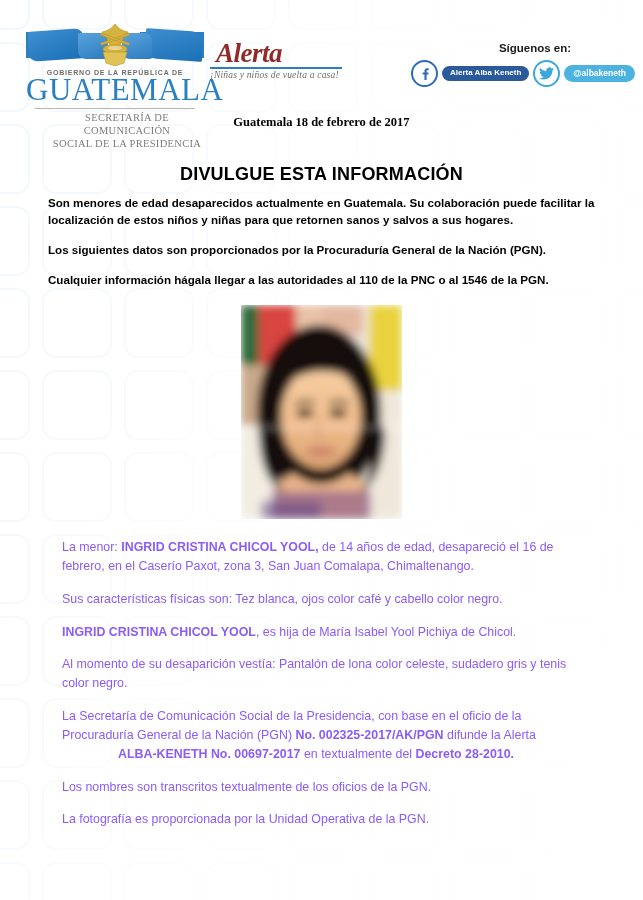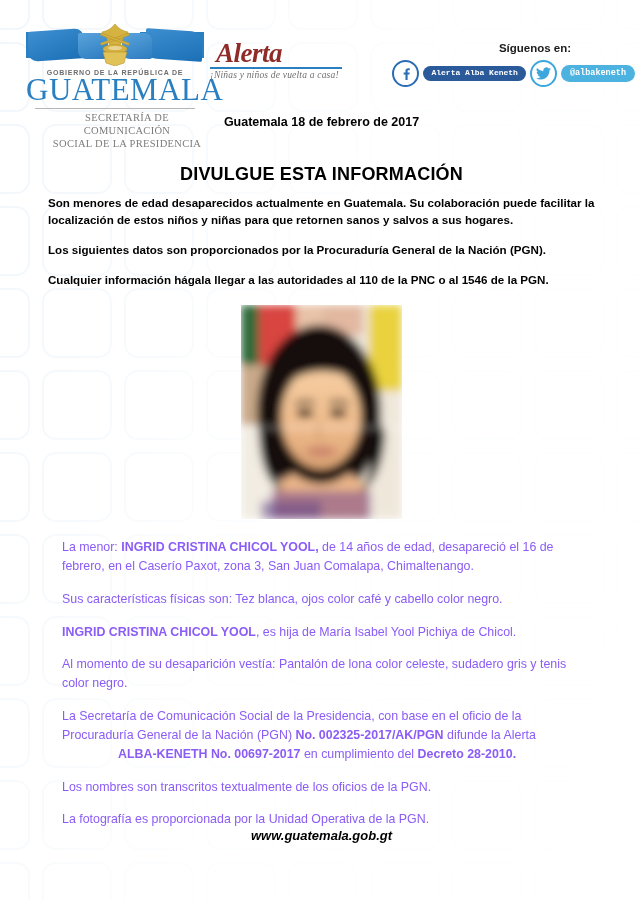--- a/index.html
+++ b/index.html
@@ -189,21 +189,20 @@
     font-size: 11.5px;
     font-weight: bold;
     color: #1b1b1b;
     margin-bottom: 6px;
   }
   .social-row {
     display: flex;
     align-items: center;
     justify-content: flex-end;
     gap: 4px;
-    font-family: Liberation Mono, monospace;
   }
   .circ {
     width: 23px;
     height: 23px;
     border-radius: 50%;
     border: 2px solid #2b6cb5;
     display: flex;
     align-items: center;
     justify-content: center;
     background: #ffffff;
@@ -225,20 +224,21 @@
 
   
   .date-line {
     position: absolute;
     left: 0; top: 115px;
     width: 643px;
     text-align: center;
     font-size: 12.5px;
     font-weight: bold;
     color: #000;
+    font-family: Liberation Serif, serif;
   }
   .urgente {
     position: absolute;
     left: 0; top: 142px;
     width: 643px;
     text-align: center;
     font-size: 18px;
     font-weight: bold;
     letter-spacing: 0.4px;
   }
@@ -538,23 +538,22 @@
 
     <div class="body-text">
       <p><span>La menor: </span><b>INGRID CRISTINA CHICOL YOOL,</b><span> de 14 años de edad, desapareció el 16 de febrero, en el Caserío Paxot, zona 3, San Juan Comalapa, Chimaltenango.</span></p>
 
       <p>Sus características físicas son: Tez blanca, ojos color café y cabello color negro.</p>
 
       <p><b>INGRID CRISTINA CHICOL YOOL</b><span>, es hija de María Isabel Yool Pichiya de Chicol.</span></p>
 
       <p>Al momento de su desaparición vestía: Pantalón de lona color celeste, sudadero gris y tenis color negro.</p>
 
-      <p><span>La Secretaría de Comunicación Social de la Presidencia, con base en el oficio de la Procuraduría General de la Nación (PGN) </span><b>No. 002325-2017/AK/PGN</b><span> difunde la Alerta </span><span class="gap"></span><b>ALBA-KENETH No. 00697-2017</b><span> en cumplimiento del </span><b>Decreto 28-2010.</b></p>
+      <p><span>La Secretaría de Comunicación Social de la Presidencia, con base en el oficio de la Procuraduría General de la Nación (PGN) </span><b>No. 002325-2017/AK/PGN</b><span> difunde la Alerta </span><span class="gap"></span><b>ALBA-KENETH No. 00697-2017</b><span> en textualmente del </span><b>Decreto 28-2010.</b></p>
 
       <p>Los nombres son transcritos textualmente  de los oficios de la PGN.</p>
 
       <p>La fotografía es proporcionada  por la Unidad Operativa de la PGN.</p>
     </div>
 
-    <div class="footer-url">www.guatemala.gob.gt</div>
 
   </div>
 </div>
 
 </body></html>

